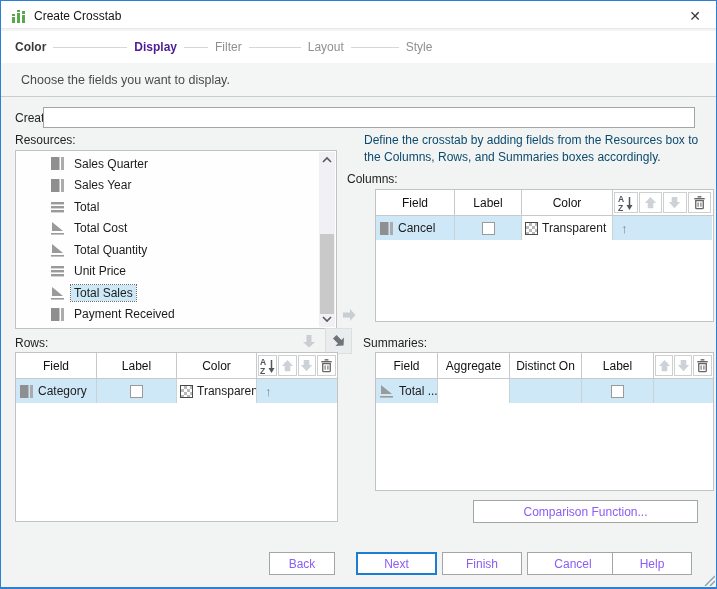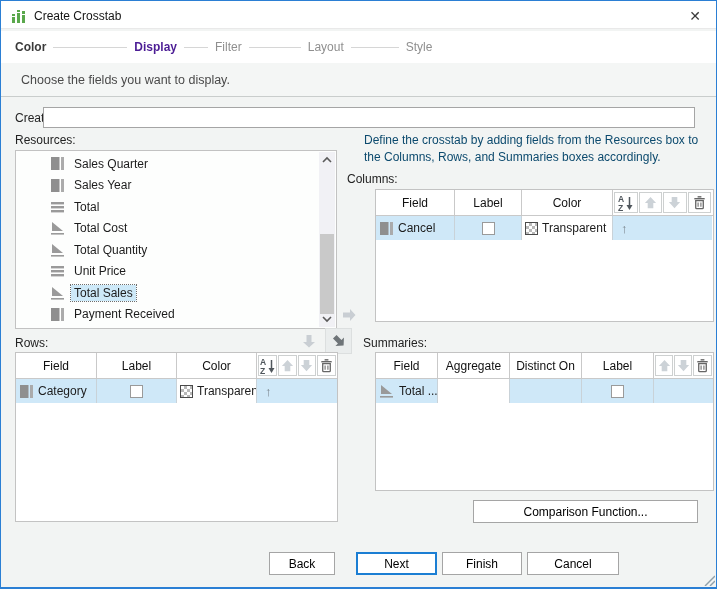--- a/index.html
+++ b/index.html
@@ -77,21 +77,21 @@
     background-size:6px 6px;background-position:0 0,3px 3px;}
 
   
   .rows-grid{left:14px;top:351px;width:323px;height:170px;}
   .cols-grid{left:374px;top:188px;width:339px;height:133px;}
   .sums-grid{left:374px;top:351px;width:339px;height:139px;}
 
   .instructions{position:absolute;left:363px;top:131px;width:336px;line-height:17px;font-size:12px;color:#0c4a6e;}
 
   
-  .btn{position:absolute;height:23px;background:#fff;border:1px solid #a5a5a5;display:flex;align-items:center;justify-content:center;font-size:12px;color:#000000;cursor:default;}
+  .btn{position:absolute;height:23px;background:#fff;border:1px solid #a5a5a5;display:flex;align-items:center;justify-content:center;font-size:12px;color:#8b5cf6;cursor:default;}
   .btn-comparison{left:472px;top:499px;width:225px;}
   .btn-back{left:268px;top:551px;width:66px;}
   .btn-next{left:355px;top:551px;width:81px;border-color:#1b7ed3;box-shadow:inset 0 0 0 1px #1b7ed3;}
   .btn-finish{left:441px;top:551px;width:80px;}
   .btn-cancel{left:526px;top:551px;width:92px;}
   .btn-help{left:611px;top:551px;width:80px;}
 
   .resize-grip{position:absolute;right:1px;bottom:1px;}
   svg{display:block;}
 </style>
@@ -409,20 +409,21 @@
       <div class="g-cell sel" style="width:59px"></div>
     </div>
   </div>
 
   <div class="btn btn-comparison">Comparison Function...</div>
 
   <div class="btn btn-back">Back</div>
   <div class="btn btn-next">Next</div>
   <div class="btn btn-finish">Finish</div>
   <div class="btn btn-cancel">Cancel</div>
+  <div class="btn btn-help">Help</div>
 
   <span class="resize-grip">
     <svg width="13" height="13">
         <line x1="3" y1="13" x2="13" y2="3" stroke="#8fa0aa" stroke-width="1.4"></line>
         <line x1="8" y1="13" x2="13" y2="8" stroke="#8fa0aa" stroke-width="1.4"></line>
       </svg>
   </span>
 
 </div>
 

